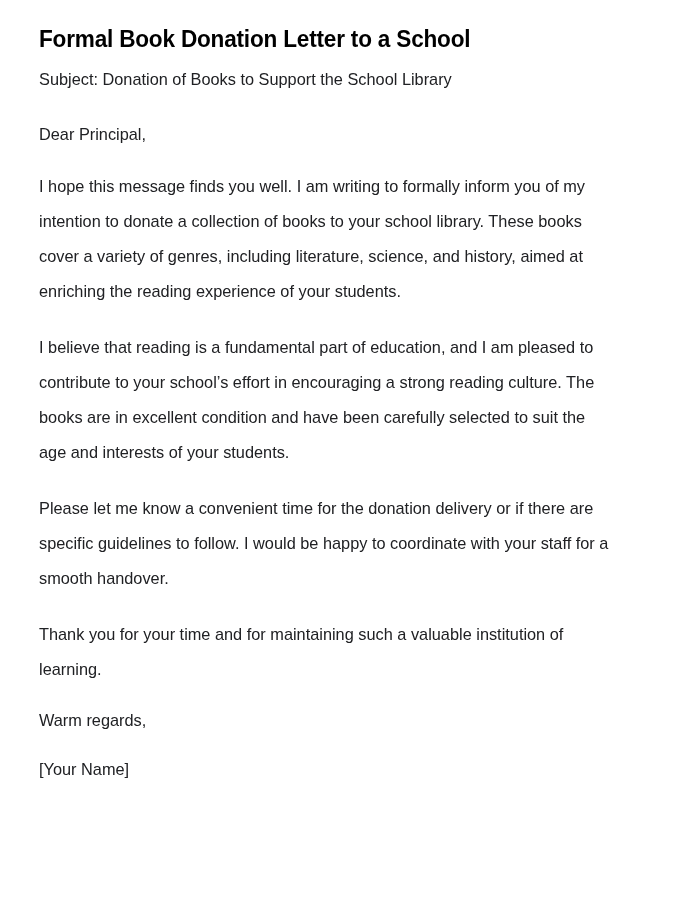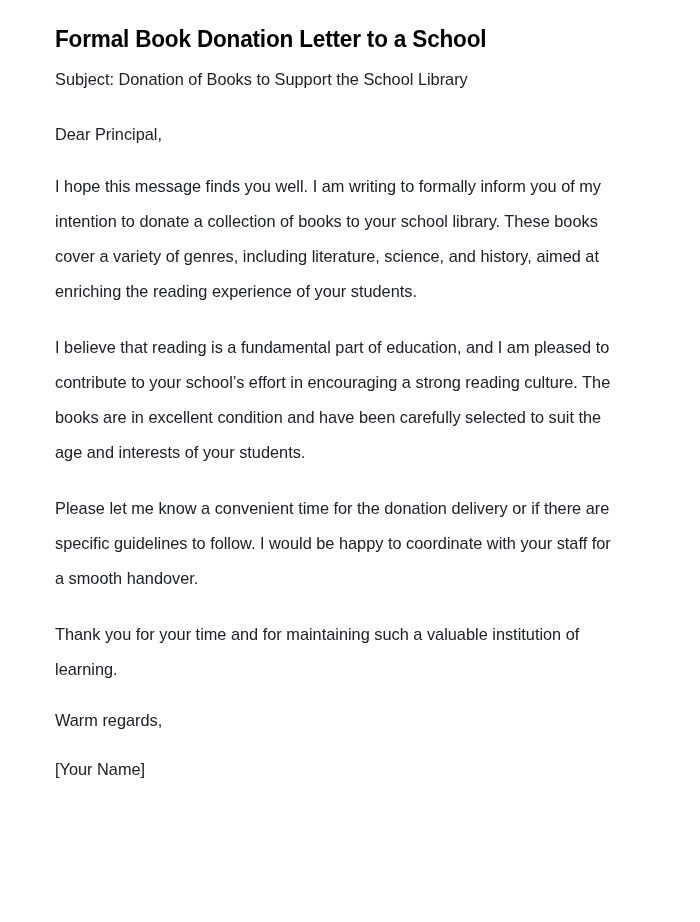--- a/index.html
+++ b/index.html
@@ -11,21 +11,21 @@
     height: 922px;
     background: #ffffff;
     font-family: "Liberation Sans", "DejaVu Sans", sans-serif;
     -webkit-font-smoothing: antialiased;
   }
   .page {
     box-sizing: border-box;
     width: 700px;
     min-height: 922px;
     background: #ffffff;
-    padding: 22px 60px 24px 55px;
+    padding: 22px 60px 24px 39px;
   }
   .doc-title {
     margin: 0 0 0 0;
     padding: 0;
     font-size: 24px;
     line-height: 34px;
     font-weight: 700;
     letter-spacing: -0.2px;
     color: #000000;
     font-stretch: condensed;

